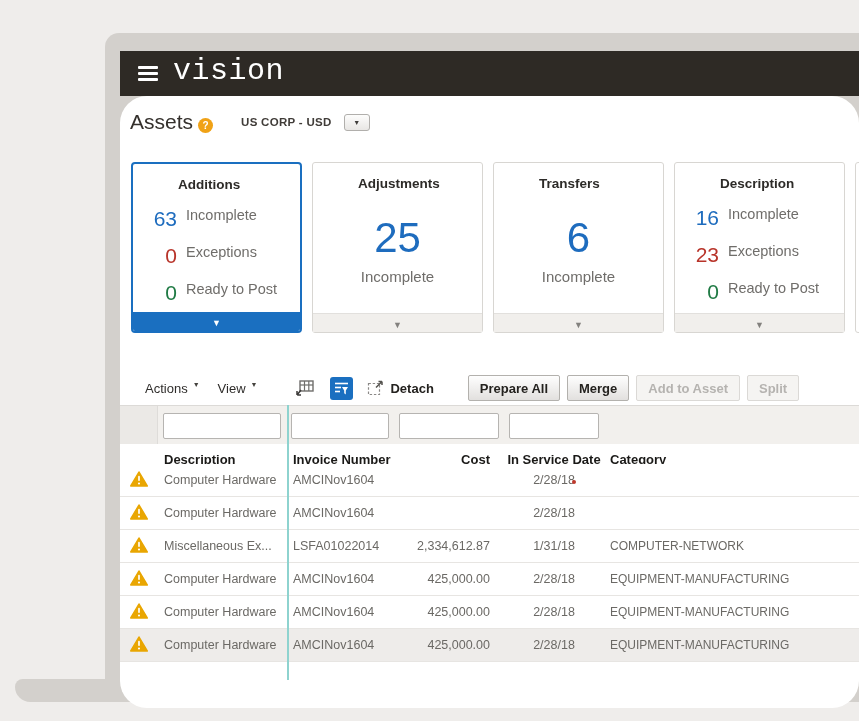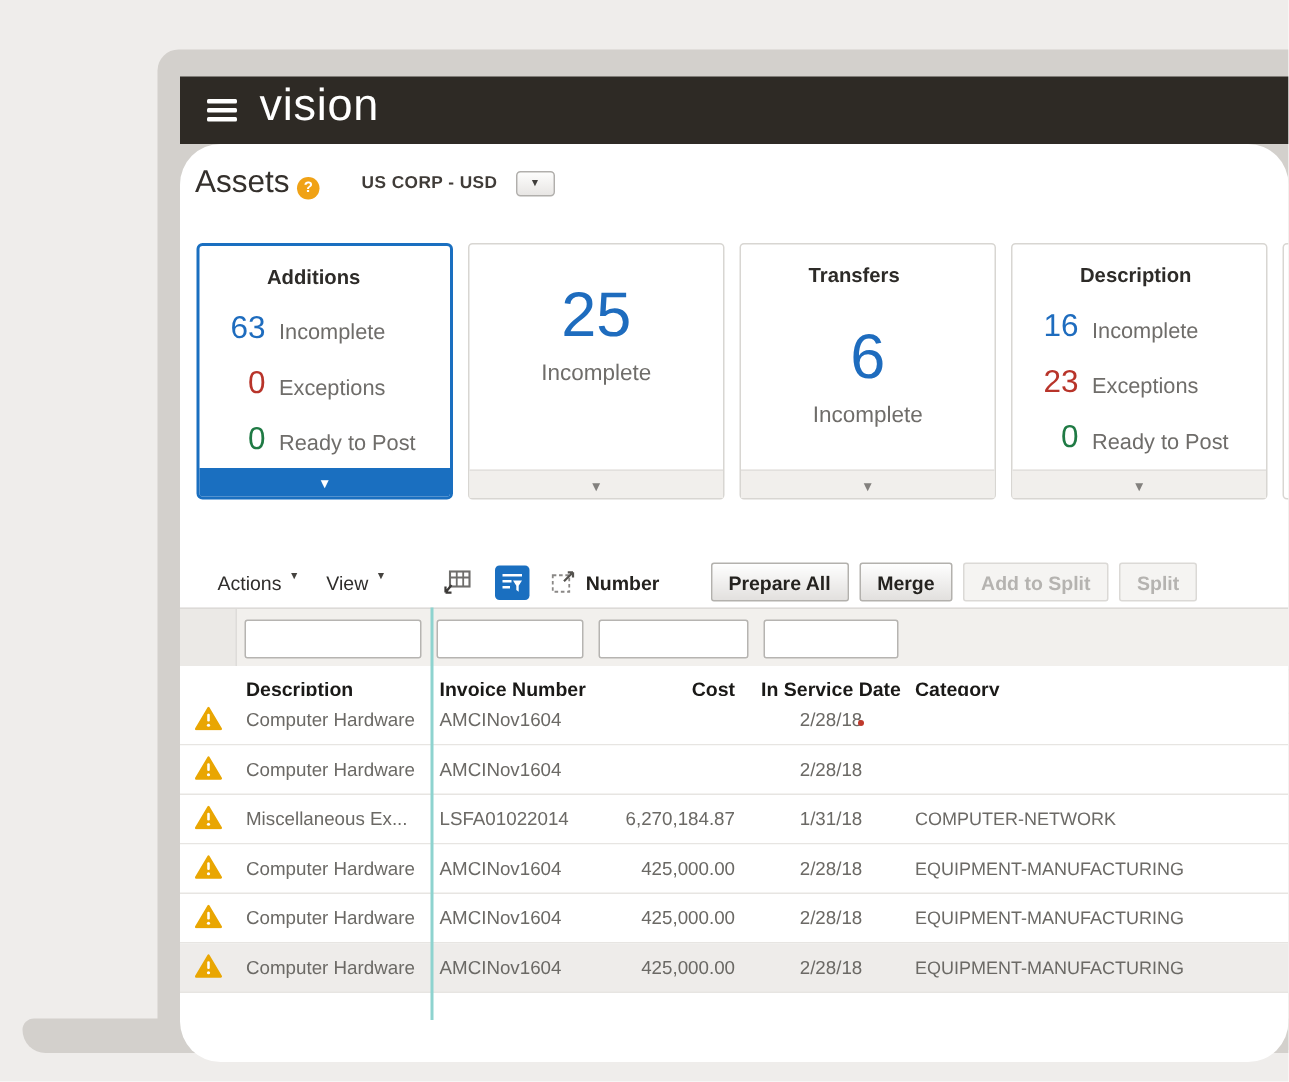--- a/index.html
+++ b/index.html
@@ -13,21 +13,21 @@
   .frame { position:absolute; left:105px; top:33px; width:754px; height:667px;
            background:#d3d0cc; border-radius:14px 0 0 14px; }
   .base  { position:absolute; left:15px; top:679px; width:844px; height:23px;
            background:#d3d0cc; border-radius:10px 0 0 20px; }
   .screen{ position:absolute; left:120px; top:51px; width:739px; height:629px; }
 
   
   .topbar { height:45px; background:#2e2a25; display:flex; align-items:center; padding-left:18px; }
   .burger { display:inline-block; cursor:pointer; }
   .burger span { display:block; width:20px; height:2.5px; background:#fff; margin:3.5px 0; border-radius:1px; }
-  .logo { color:#ffffff; font-size:30px; line-height:1; margin-left:15px; margin-top:-5px; letter-spacing:.5px; }
+  .logo { color:#ffffff; font-size:30px; line-height:1; margin-left:15px; margin-top:-5px; letter-spacing:.5px;font-family:Liberation Mono, monospace; }
 
   
   .app-body { position:relative; background:#ffffff; height:612px; overflow:hidden;border-radius:27px; }
 
   .page-head { position:absolute; top:14px; left:10px; display:flex; align-items:center; }
   .page-title { font-size:21px; color:#34302c; }
   .help { width:15px; height:15px; border-radius:50%; background:#f0a216; color:#fff;
           font-size:10px; font-weight:bold; text-align:center; line-height:15px; margin-left:5px; margin-top:6px; cursor:pointer;}
   .bu-label { font-size:11.5px; font-weight:bold; color:#403c38; letter-spacing:.3px; margin-left:28px; }
   .bu-dd { width:26px; height:17px; margin-left:12px; border:1px solid #b1afac; border-radius:3px;
@@ -39,21 +39,21 @@
   .card { width:171px; height:171px; flex:0 0 171px; background:#fff; border:1px solid #d8d6d2;
           border-radius:3px; position:relative; }
   .card.selected { border:2px solid #1a6fc0; border-radius:4px; }
   .card-title { font-size:13.5px; font-weight:bold; color:#2d2b28; padding:13px 0 0 13px;margin-left:32px; }
   .card-foot { position:absolute; bottom:0; left:0; right:0; height:19px; background:#f1efec;
                border-top:1px solid #e2e0dd; text-align:center; line-height:17px; cursor:pointer; }
   .card-foot .arr { font-size:9px; color:#83817e; }
   .card.selected .card-foot { background:#1a6fc0; border-top:none; border-radius:0 0 2px 2px; }
   .card.selected .card-foot .arr { color:#ffffff; }
   .stats { margin-top:8px; }
-  .stat { display:flex; align-items:flex-end; padding:7px 0; }
+  .stat { display:flex; align-items:flex-start; padding:7px 0; }
   .stat-num { width:44px; text-align:right; font-size:21px; line-height:1.1; }
   .stat-lbl { margin-left:9px; font-size:14.5px; color:#6f6d6a; }
   .big-wrap { text-align:center; margin-top:26px; }
   .big-num { font-size:42px; line-height:1; color:#1e6cbe; }
   .big-lbl { font-size:15px; color:#6f6d6a; margin-top:9px; }
 
   
   .toolbar { position:absolute; top:277px; left:0; width:100%; height:30px;
              display:flex; align-items:center; padding-left:25px; }
   .tb-menu { font-size:13px; color:#2f2d2b; display:flex; align-items:flex-start; cursor:pointer; }
@@ -135,20 +135,21 @@
               <span class="stat-lbl">Exceptions</span>
             </div>
             <div class="stat">
               <span class="stat-num" style="color: rgb(31, 122, 68);">0</span>
               <span class="stat-lbl">Ready to Post</span>
             </div>
           </div>
           <div class="card-foot"><span class="arr">▼</span></div>
         </div>
         <div class="card">
+          <div class="card-title">Adjustments</div>
           <div class="big-wrap">
             <div class="big-num" style="color: rgb(30, 108, 190);">25</div>
             <div class="big-lbl">Incomplete</div>
           </div>
           <div class="card-foot"><span class="arr">▼</span></div>
         </div>
         <div class="card">
           <div class="card-title">Transfers</div>
           <div class="big-wrap">
             <div class="big-num" style="color: rgb(30, 108, 190);">6</div>
@@ -201,25 +202,25 @@
           <line x1="1" y1="6.5" x2="7" y2="6.5" stroke="#fff" stroke-width="1.6"></line>
           <line x1="1" y1="10.5" x2="6" y2="10.5" stroke="#fff" stroke-width="1.6"></line>
           <path d="M8 6 L14 6 L11.8 9.5 L11.8 13.5 L10.2 12.3 L10.2 9.5 Z" fill="#fff"></path>
         </svg>
       </span>
       <span class="detach-grp">
         <svg width="17" height="16" viewBox="0 0 17 16">
           <rect x="1.5" y="3.5" width="11" height="11" fill="none" stroke="#8a8886" stroke-width="1.2" stroke-dasharray="2.4 1.8"></rect>
           <path d="M9 7.5 L15 1.5 M15 1.5 L11.5 1.5 M15 1.5 L15 5" stroke="#55534f" stroke-width="1.5" fill="none"></path>
         </svg>
-        <span class="detach-lbl">Number</span>
+        <span class="detach-lbl">Detach</span>
       </span>
       <button class="btn first">Prepare All</button>
       <button class="btn">Merge</button>
-      <button class="btn disabled">Add to Split</button>
+      <button class="btn disabled">Add to Asset</button>
       <button class="btn disabled">Split</button>
     </div>
 
     <div class="filter-row grid-cols">
       <div class="fcell rowhead"></div>
       <div class="fcell"><input style=""></div>
       <div class="fcell"><input style=""></div>
       <div class="fcell"><input style=""></div>
       <div class="fcell"><input style=""></div>
       <div class="fcell"></div>
@@ -260,21 +261,21 @@
           <div class="c-cat"></div>
         </div>
         <div class="trow grid-cols">
           <div class="warn-cell"><span><svg width="18" height="16" viewBox="0 0 16 14">
                 <path d="M8 0.8 L15.3 13.2 L0.7 13.2 Z" fill="#e9a602" stroke="#e9a602" stroke-width="1.4" stroke-linejoin="round"></path>
                 <rect x="7.25" y="4.2" width="1.5" height="4.6" rx="0.7" fill="#fff"></rect>
                 <circle cx="8" cy="11" r="0.95" fill="#fff"></circle>
               </svg></span></div>
           <div class="c-pad6 c-desc">Miscellaneous Ex...</div>
           <div class="c-pad7">LSFA01022014</div>
-          <div class="c-right">6,270,184.87</div>
+          <div class="c-right">2,334,612.87</div>
           <div class="c-center">1/31/18</div>
           <div class="c-cat">COMPUTER-NETWORK</div>
         </div>
         <div class="trow grid-cols">
           <div class="warn-cell"><span><svg width="18" height="16" viewBox="0 0 16 14">
                 <path d="M8 0.8 L15.3 13.2 L0.7 13.2 Z" fill="#e9a602" stroke="#e9a602" stroke-width="1.4" stroke-linejoin="round"></path>
                 <rect x="7.25" y="4.2" width="1.5" height="4.6" rx="0.7" fill="#fff"></rect>
                 <circle cx="8" cy="11" r="0.95" fill="#fff"></circle>
               </svg></span></div>
           <div class="c-pad6 c-desc">Computer Hardware</div>

